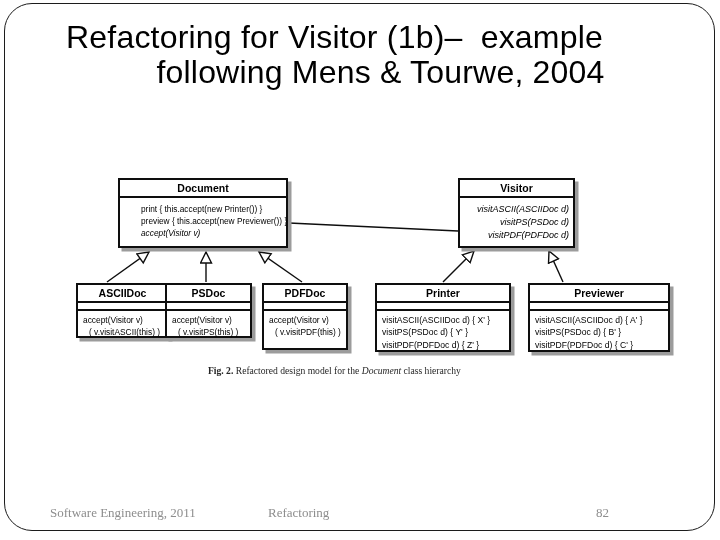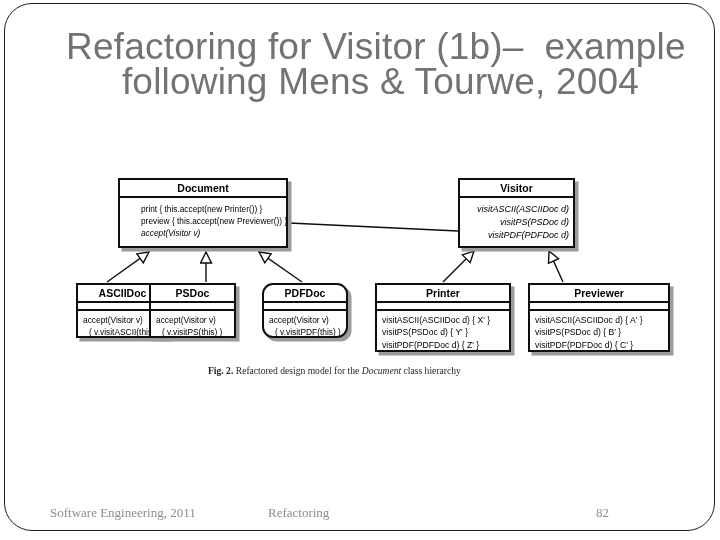--- a/index.html
+++ b/index.html
@@ -2,21 +2,21 @@
 <html><head>
 <meta charset="utf-8">
 <style>
   * { margin:0; padding:0; box-sizing:border-box; }
   html,body { background:#fff; width:720px; height:540px; overflow:hidden; }
   #slide { position:relative; width:720px; height:540px; background:#fff;
            font-family:"Liberation Sans", sans-serif; }
   .slide-border { position:absolute; left:4px; top:3px; width:711px; height:528px;
                   border:1.6px solid #1c1c1c; border-radius:28px; }
   .title { position:absolute; left:66px; top:20px; width:620px;
-           font-size:37px; line-height:35px; color:#737373; letter-spacing:0.2px;margin-top:9px; }
+           font-size:32px; line-height:35px; color:#000000; letter-spacing:0.2px; }
   .title .l2 { margin-left:9px;text-align:center; }
   svg.overlay { position:absolute; left:0; top:0; width:720px; height:540px;
                 pointer-events:none; }
   .uml-box { position:absolute; background:#fff; border:2px solid #0e0e0e;
              box-shadow:3.5px 3.5px 0 #9c9c9c; }
   .uml-title { font-weight:bold; text-align:center; font-size:10.5px;
                padding:2px 0 2px; border-bottom:2px solid #0e0e0e; color:#000; }
   .uml-empty { height:8px; border-bottom:2px solid #0e0e0e; }
   .uml-methods { padding:5px 4px 0 5px; color:#000; white-space:nowrap; }
   .m { line-height:1.45; }
@@ -82,30 +82,30 @@
 
   <div class="uml-box" style="left:76px; top:283px; width:93px; height:55px;">
     <div class="uml-title">ASCIIDoc</div>
     <div class="uml-empty"></div>
     <div class="uml-methods fs-sub" style="padding-top:3px;">
       <div class="m">accept(Visitor v)</div>
       <div class="m indent">( v.visitASCII(this) )</div>
     </div>
   </div>
 
-  <div class="uml-box" style="left:149px; top:283px; width:87px; height:55px;">
+  <div class="uml-box" style="left:165px; top:283px; width:87px; height:55px;">
     <div class="uml-title">PSDoc</div>
     <div class="uml-empty"></div>
     <div class="uml-methods fs-sub" style="padding-top:3px;">
       <div class="m">accept(Visitor v)</div>
       <div class="m indent">( v.visitPS(this) )</div>
     </div>
   </div>
 
-  <div class="uml-box" style="left:262px; top:283px; width:86px; height:55px;border-radius:11px;">
+  <div class="uml-box" style="left:262px; top:283px; width:86px; height:67px;">
     <div class="uml-title">PDFDoc</div>
     <div class="uml-empty"></div>
     <div class="uml-methods fs-sub" style="padding-top:3px;">
       <div class="m">accept(Visitor v)</div>
       <div class="m indent">( v.visitPDF(this) )</div>
     </div>
   </div>
 
   <div class="uml-box" style="left:375px; top:283px; width:136px; height:69px;">
     <div class="uml-title">Printer</div>

